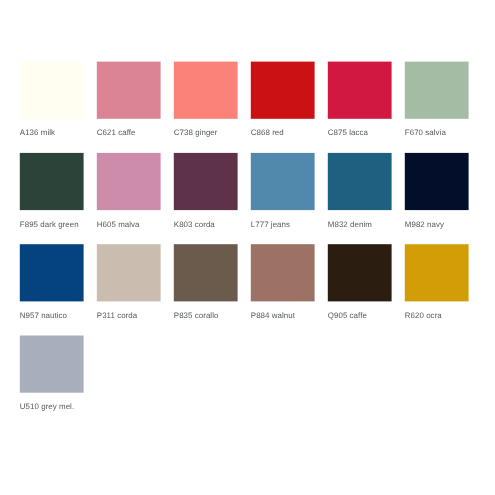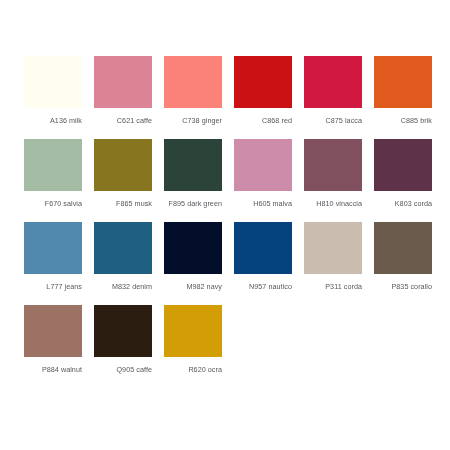--- a/index.html
+++ b/index.html
@@ -26,21 +26,21 @@
     display: grid;
     grid-template-columns: repeat(6, 1fr);
     grid-template-rows: repeat(4, 83px);
     column-gap: 6px;
     row-gap: 0px;
   }
 
   .swatch-cell {
     display: flex;
     flex-direction: column;
-    align-items: flex-end;
+    align-items: flex-start;
   }
 
   .swatch-chip {
     width: 58px;
     height: 52px;
     display: block;
   }
 
   .swatch-label {
     margin-top: 9px;
@@ -71,42 +71,30 @@
       </div>
       <div class="swatch-cell">
         <span class="swatch-chip" style="background: rgb(204, 17, 20);"></span>
         <span class="swatch-label">C868 red</span>
       </div>
       <div class="swatch-cell">
         <span class="swatch-chip" style="background: rgb(208, 24, 64);"></span>
         <span class="swatch-label">C875 lacca</span>
       </div>
       <div class="swatch-cell">
-        <span class="swatch-chip" style="background: rgb(223, 90, 28);"></span>
-        <span class="swatch-label">C885 brik</span>
-      </div>
-      <div class="swatch-cell">
         <span class="swatch-chip" style="background: rgb(163, 188, 163);"></span>
         <span class="swatch-label">F670 salvia</span>
-      </div>
-      <div class="swatch-cell">
-        <span class="swatch-chip" style="background: rgb(135, 118, 31);"></span>
-        <span class="swatch-label">F865 musk</span>
       </div>
       <div class="swatch-cell">
         <span class="swatch-chip" style="background: rgb(43, 67, 56);"></span>
         <span class="swatch-label">F895 dark green</span>
       </div>
       <div class="swatch-cell">
         <span class="swatch-chip" style="background: rgb(205, 140, 169);"></span>
         <span class="swatch-label">H605 malva</span>
-      </div>
-      <div class="swatch-cell">
-        <span class="swatch-chip" style="background: rgb(128, 80, 95);"></span>
-        <span class="swatch-label">H810 vinaccia</span>
       </div>
       <div class="swatch-cell">
         <span class="swatch-chip" style="background: rgb(94, 50, 72);"></span>
         <span class="swatch-label">K803 corda</span>
       </div>
       <div class="swatch-cell">
         <span class="swatch-chip" style="background: rgb(80, 137, 172);"></span>
         <span class="swatch-label">L777 jeans</span>
       </div>
       <div class="swatch-cell">
@@ -134,14 +122,18 @@
         <span class="swatch-label">P884 walnut</span>
       </div>
       <div class="swatch-cell">
         <span class="swatch-chip" style="background: rgb(43, 29, 16);"></span>
         <span class="swatch-label">Q905 caffe</span>
       </div>
       <div class="swatch-cell">
         <span class="swatch-chip" style="background: rgb(211, 157, 8);"></span>
         <span class="swatch-label">R620 ocra</span>
       </div>
+      <div class="swatch-cell">
+        <span class="swatch-chip" style="background: rgb(168, 174, 188);"></span>
+        <span class="swatch-label">U510 grey mel.</span>
+      </div>
     </div>
 </div>
 
 </body></html>

